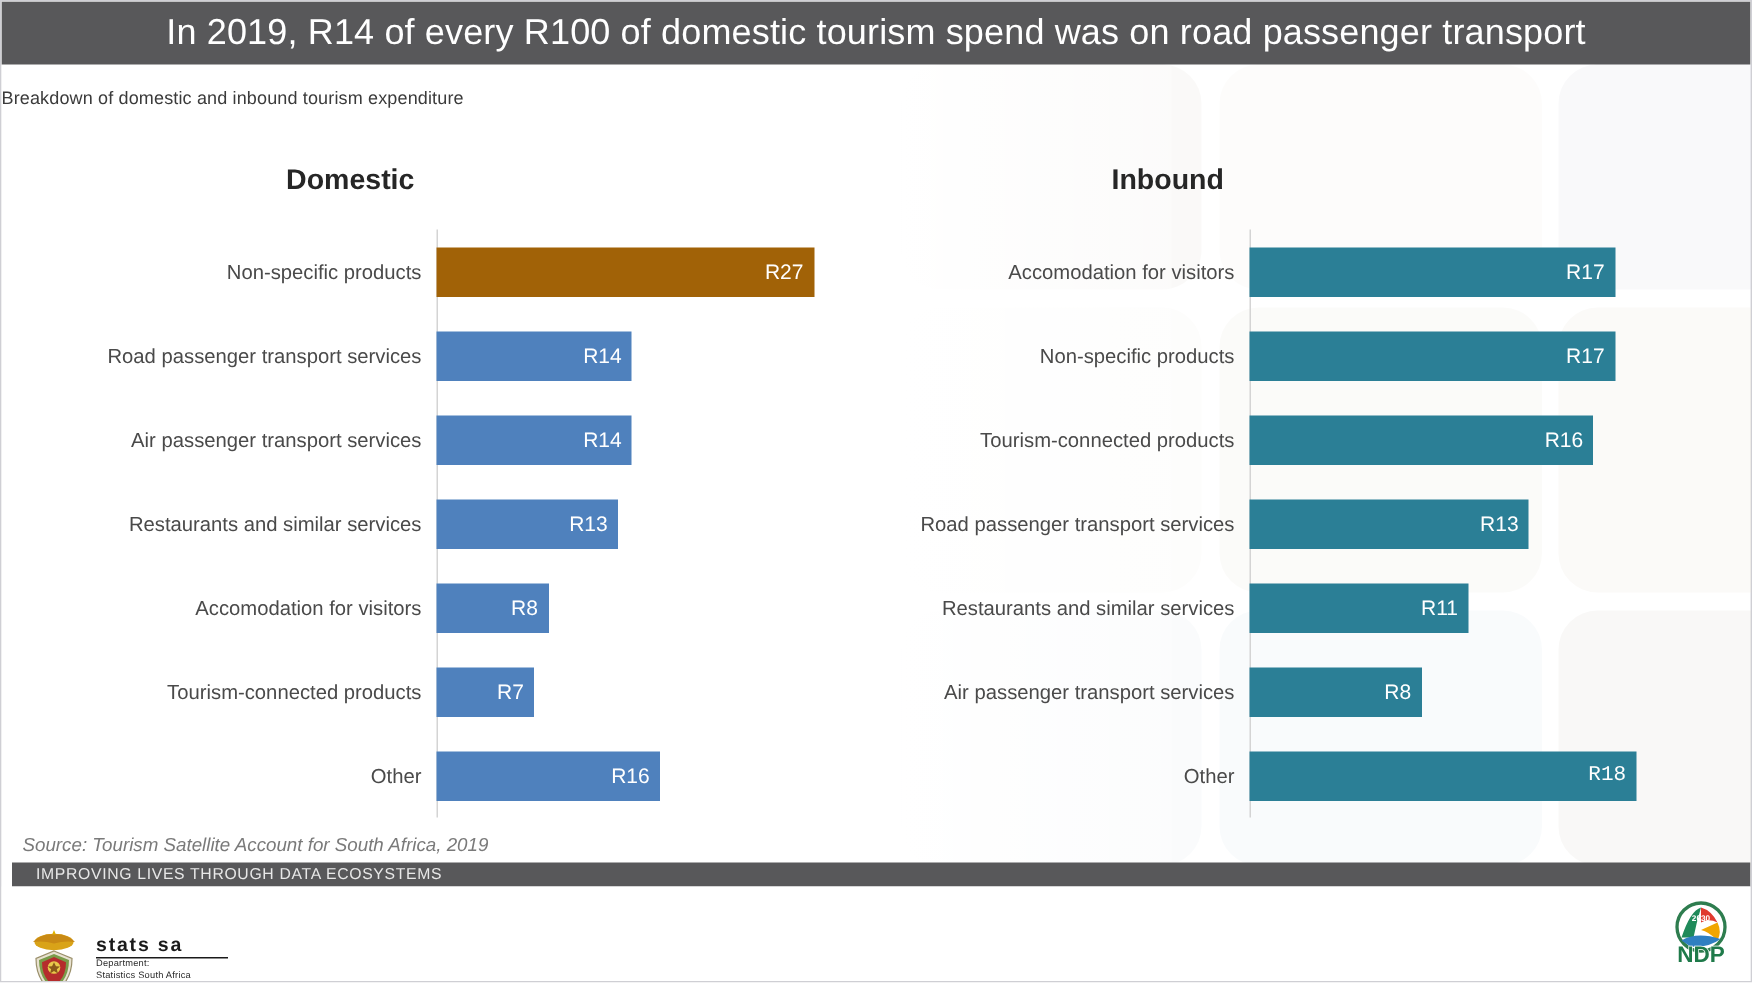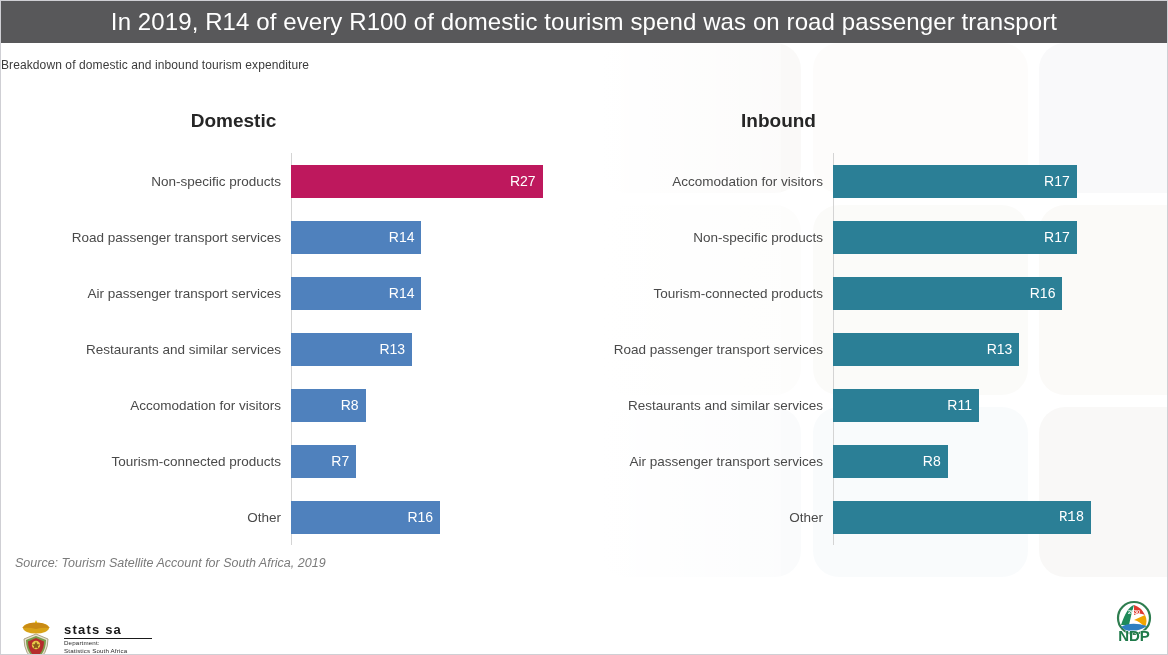--- a/index.html
+++ b/index.html
@@ -235,21 +235,21 @@
 
   <div id="subtitle">Breakdown of domestic and inbound tourism expenditure</div>
 
   <div class="panel" id="panel-domestic">
     <div class="panel-title">Domestic</div>
     <div class="plot" id="plot-domestic">
       <div class="axis-line"></div>
 
       <div class="row">
         <div class="cat-label">Non-specific products</div>
-        <div class="bar blue" style="width: 251.64px; background: #be185d;">
+        <div class="bar blue" style="width: 251.64px; background: #a16207;">
           <span>R27</span>
         </div>
       </div>
 
       <div class="row">
         <div class="cat-label">Road passenger transport services</div>
         <div class="bar blue" style="width: 130.48px; background: rgb(79, 129, 189);">
           <span>R14</span>
         </div>
       </div>
@@ -342,20 +342,23 @@
         <div class="cat-label">Other</div>
         <div class="bar teal" style="width: 258.12px; background: rgb(43, 127, 150); font-family: Liberation Mono, monospace;">
           <span>R18</span>
         </div>
       </div>
     </div>
   </div>
 
   <div id="source">Source: Tourism Satellite Account for South Africa, 2019</div>
 
+  <div id="tagline-bar" style="background: rgb(88, 88, 90);">
+    <div id="tagline">IMPROVING LIVES THROUGH DATA ECOSYSTEMS</div>
+  </div>
 
   <div id="footer">
 
     <div id="statssa-logo">
       <svg id="coat-of-arms" viewBox="0 0 38 48">
         <ellipse cx="19" cy="10" rx="13" ry="5.5" fill="#d9a318"></ellipse>
         <path d="M19 2 L21.5 8 L19 7 L16.5 8 Z" fill="#e0b400"></path>
         <path d="M5 10 Q11 4 19 5 Q27 4 33 10 Q26 9 19 11 Q12 9 5 10 Z" fill="#c98a15"></path>
         <path d="M19 16 L31 21 Q31 36 19 44 Q7 36 7 21 Z" fill="#e8e2d0" stroke="#9a8f6a" stroke-width="0.8"></path>
         <path d="M19 18 L29 22 Q29 35 19 41.5 Q9 35 9 22 Z" fill="#7a9c4a"></path>

